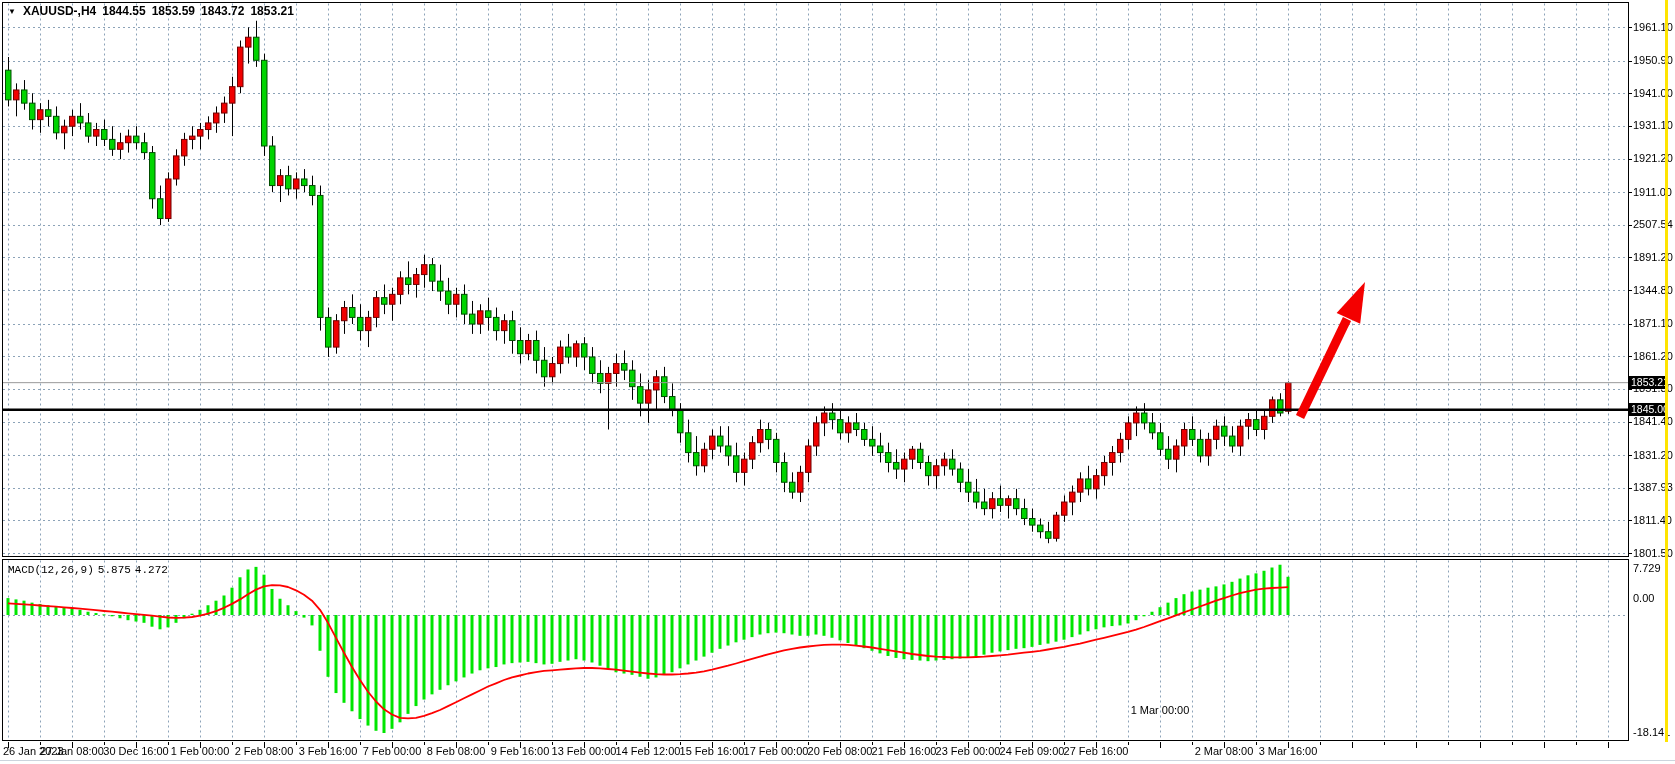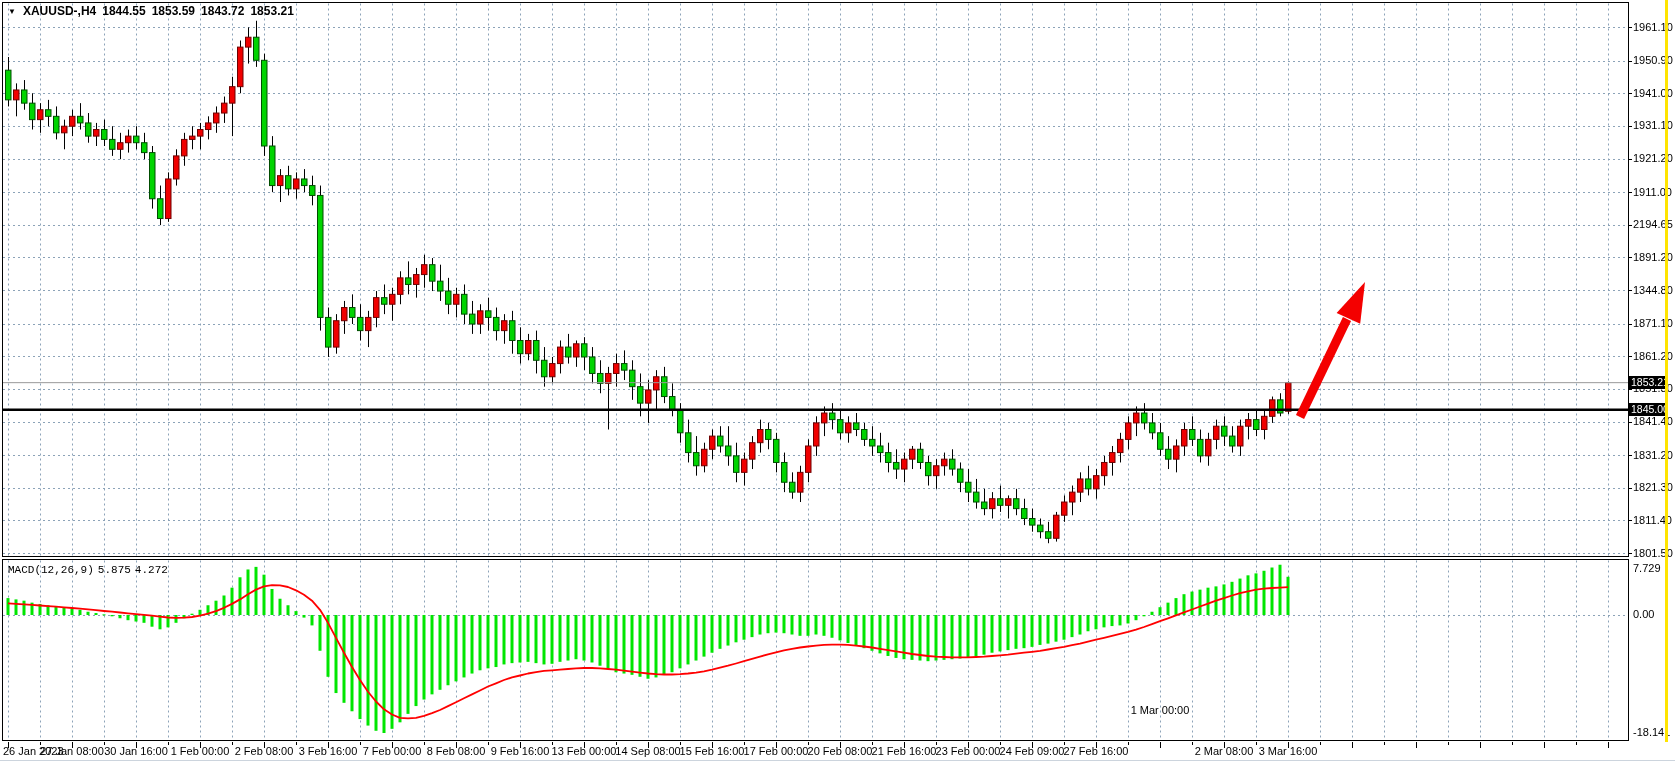--- a/index.html
+++ b/index.html
@@ -727,58 +727,58 @@
     <span>MACD(12,26,9)</span><span>5.875</span><span>4.272</span>
   </div>
 
   <div id="price-axis">
       <div class="lbl" style="left: 1633px; top: 20.5px;">1961.10</div>
       <div class="lbl" style="left: 1633px; top: 54.1243px;">1950.90</div>
       <div class="lbl" style="left: 1633px; top: 86.7596px;">1941.00</div>
       <div class="lbl" style="left: 1633px; top: 119.395px;">1931.10</div>
       <div class="lbl" style="left: 1633px; top: 152.03px;">1921.20</div>
       <div class="lbl" style="left: 1633px; top: 185.655px;">1911.00</div>
-      <div class="lbl" style="left: 1633px; top: 218.29px;">2194.65</div>
+      <div class="lbl" style="left: 1633px; top: 218.29px;">2507.54</div>
       <div class="lbl" style="left: 1633px; top: 250.925px;">1891.20</div>
       <div class="lbl" style="left: 1633px; top: 283.561px;">1344.80</div>
       <div class="lbl" style="left: 1633px; top: 317.185px;">1871.10</div>
       <div class="lbl" style="left: 1633px; top: 349.82px;">1861.20</div>
       <div class="lbl" style="left: 1633px; top: 382.456px;">1851.30</div>
       <div class="lbl" style="left: 1633px; top: 415.091px;">1841.40</div>
       <div class="lbl" style="left: 1633px; top: 448.715px;">1831.20</div>
-      <div class="lbl" style="left: 1633px; top: 481.351px;">1821.30</div>
+      <div class="lbl" style="left: 1633px; top: 481.351px;">1387.93</div>
       <div class="lbl" style="left: 1633px; top: 513.986px;">1811.40</div>
       <div class="lbl" style="left: 1633px; top: 546.621px;">1801.50</div>
     </div>
   <div id="time-axis">
       <div class="lbl" style="top: 745px; left: 3px;">26 Jan 2023</div>
       <div class="lbl" style="top: 745px; left: 72px; transform: translateX(-50%);">27 Jan 08:00</div>
-      <div class="lbl" style="top: 745px; left: 136px; transform: translateX(-50%);">30 Jan 16:00</div>
+      <div class="lbl" style="top: 745px; left: 136px; transform: translateX(-50%);">30 Dec 16:00</div>
       <div class="lbl" style="top: 745px; left: 200px; transform: translateX(-50%);">1 Feb 00:00</div>
       <div class="lbl" style="top: 745px; left: 264px; transform: translateX(-50%);">2 Feb 08:00</div>
       <div class="lbl" style="top: 745px; left: 328px; transform: translateX(-50%);">3 Feb 16:00</div>
       <div class="lbl" style="top: 745px; left: 392px; transform: translateX(-50%);">7 Feb 00:00</div>
       <div class="lbl" style="top: 745px; left: 456px; transform: translateX(-50%);">8 Feb 08:00</div>
       <div class="lbl" style="top: 745px; left: 520px; transform: translateX(-50%);">9 Feb 16:00</div>
       <div class="lbl" style="top: 745px; left: 584px; transform: translateX(-50%);">13 Feb 00:00</div>
-      <div class="lbl" style="top: 745px; left: 648px; transform: translateX(-50%);">14 Sep 08:00</div>
+      <div class="lbl" style="top: 745px; left: 648px; transform: translateX(-50%);">14 Feb 12:00</div>
       <div class="lbl" style="top: 745px; left: 712px; transform: translateX(-50%);">15 Feb 16:00</div>
       <div class="lbl" style="top: 745px; left: 776px; transform: translateX(-50%);">17 Feb 00:00</div>
       <div class="lbl" style="top: 745px; left: 840px; transform: translateX(-50%);">20 Feb 08:00</div>
       <div class="lbl" style="top: 745px; left: 904px; transform: translateX(-50%);">21 Feb 16:00</div>
       <div class="lbl" style="top: 745px; left: 968px; transform: translateX(-50%);">23 Feb 00:00</div>
       <div class="lbl" style="top: 745px; left: 1032px; transform: translateX(-50%);">24 Feb 09:00</div>
       <div class="lbl" style="top: 745px; left: 1096px; transform: translateX(-50%);">27 Feb 16:00</div>
       <div class="lbl" style="top: 704px; left: 1160px; transform: translateX(-50%);">1 Mar 00:00</div>
       <div class="lbl" style="top: 745px; left: 1224px; transform: translateX(-50%);">2 Mar 08:00</div>
       <div class="lbl" style="top: 745px; left: 1288px; transform: translateX(-50%);">3 Mar 16:00</div>
     </div>
 
   <div class="lbl" style="left:1633px;top:562px;">7.729</div>
-  <div class="lbl" style="left:1633px;top:608px;text-align:center;">0.00</div>
+  <div class="lbl" style="left:1633px;top:592px;text-align:center;">0.00</div>
   <div class="lbl" style="left:1633px;top:726px;">-18.141</div>
 
   <div class="badge" style="top:376px;">1853.21</div>
   <div class="badge" style="top:403px;">1845.00</div>
 
   <div class="ylw"></div>
   <div class="bottom-edge"></div>
 </div>
 
 </body></html>

